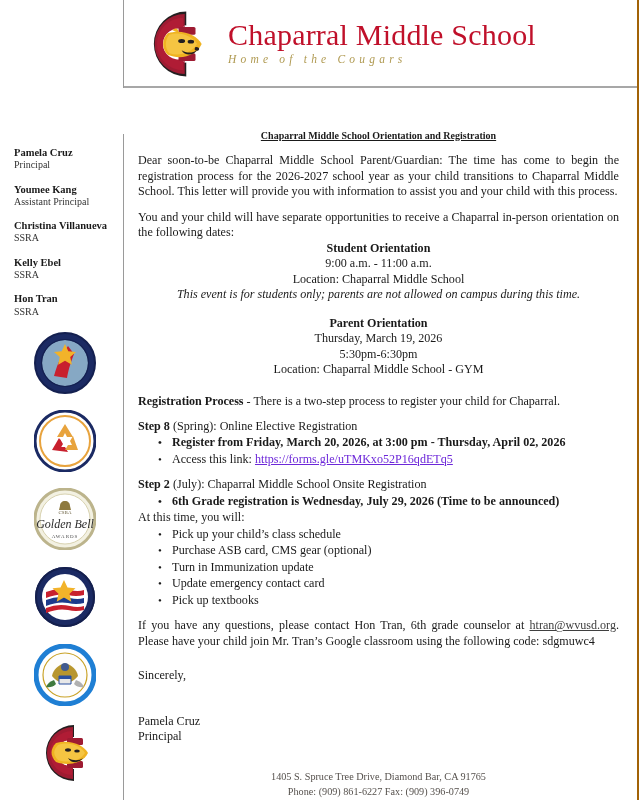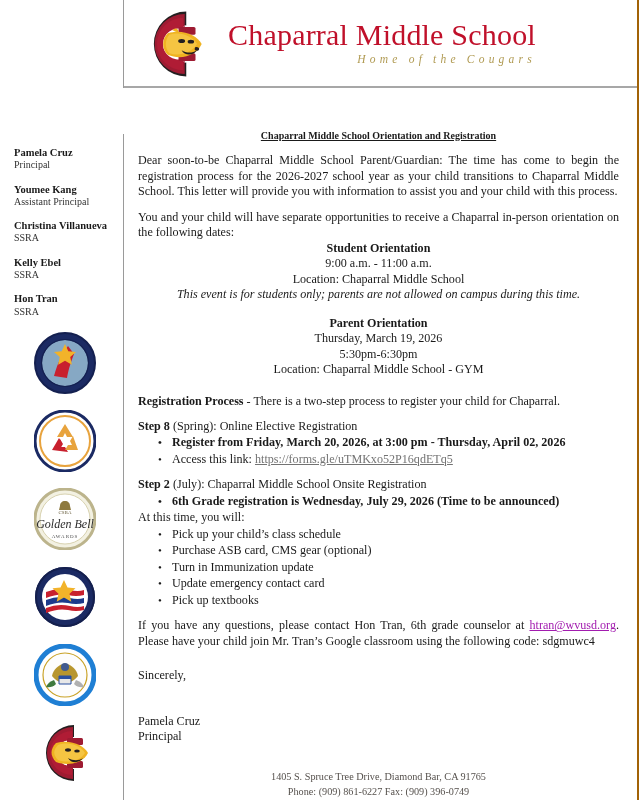--- a/index.html
+++ b/index.html
@@ -59,21 +59,21 @@
     font-family: "Liberation Serif", serif;
     letter-spacing: 0.2px;
     line-height: 1.05;
     white-space: nowrap;
   }
   .school-tagline {
     font-size: 11.5px;
     color: #B09A52;
     font-style: italic;
     letter-spacing: 4.2px;
-    text-align: right;
+    text-align: left;
     margin-top: 3px;
     white-space: nowrap;
   }
   .header-rule {
     position: absolute;
     left: 124px;
     right: 0;
     bottom: 0;
     height: 2px;
     background: #a7a7a7;
@@ -191,25 +191,25 @@
   }
   ul.bullets li::before {
     content: "\2022";
     position: absolute;
     left: -14px;
     top: 0;
     font-size: 11px;
   }
   li.bold { font-weight: bold; }
   a.weblink {
-    color: #737373;
+    color: #6d28d9;
     text-decoration: underline;
   }
   a.maillink {
-    color: #a21caf;
+    color: #404040;
     text-decoration: underline;
   }
   .sign-name { margin: 0; }
 
   
   .footer {
     text-align: center;
     color: #55504c;
     font-size: 10.2px;
     line-height: 1.45;

